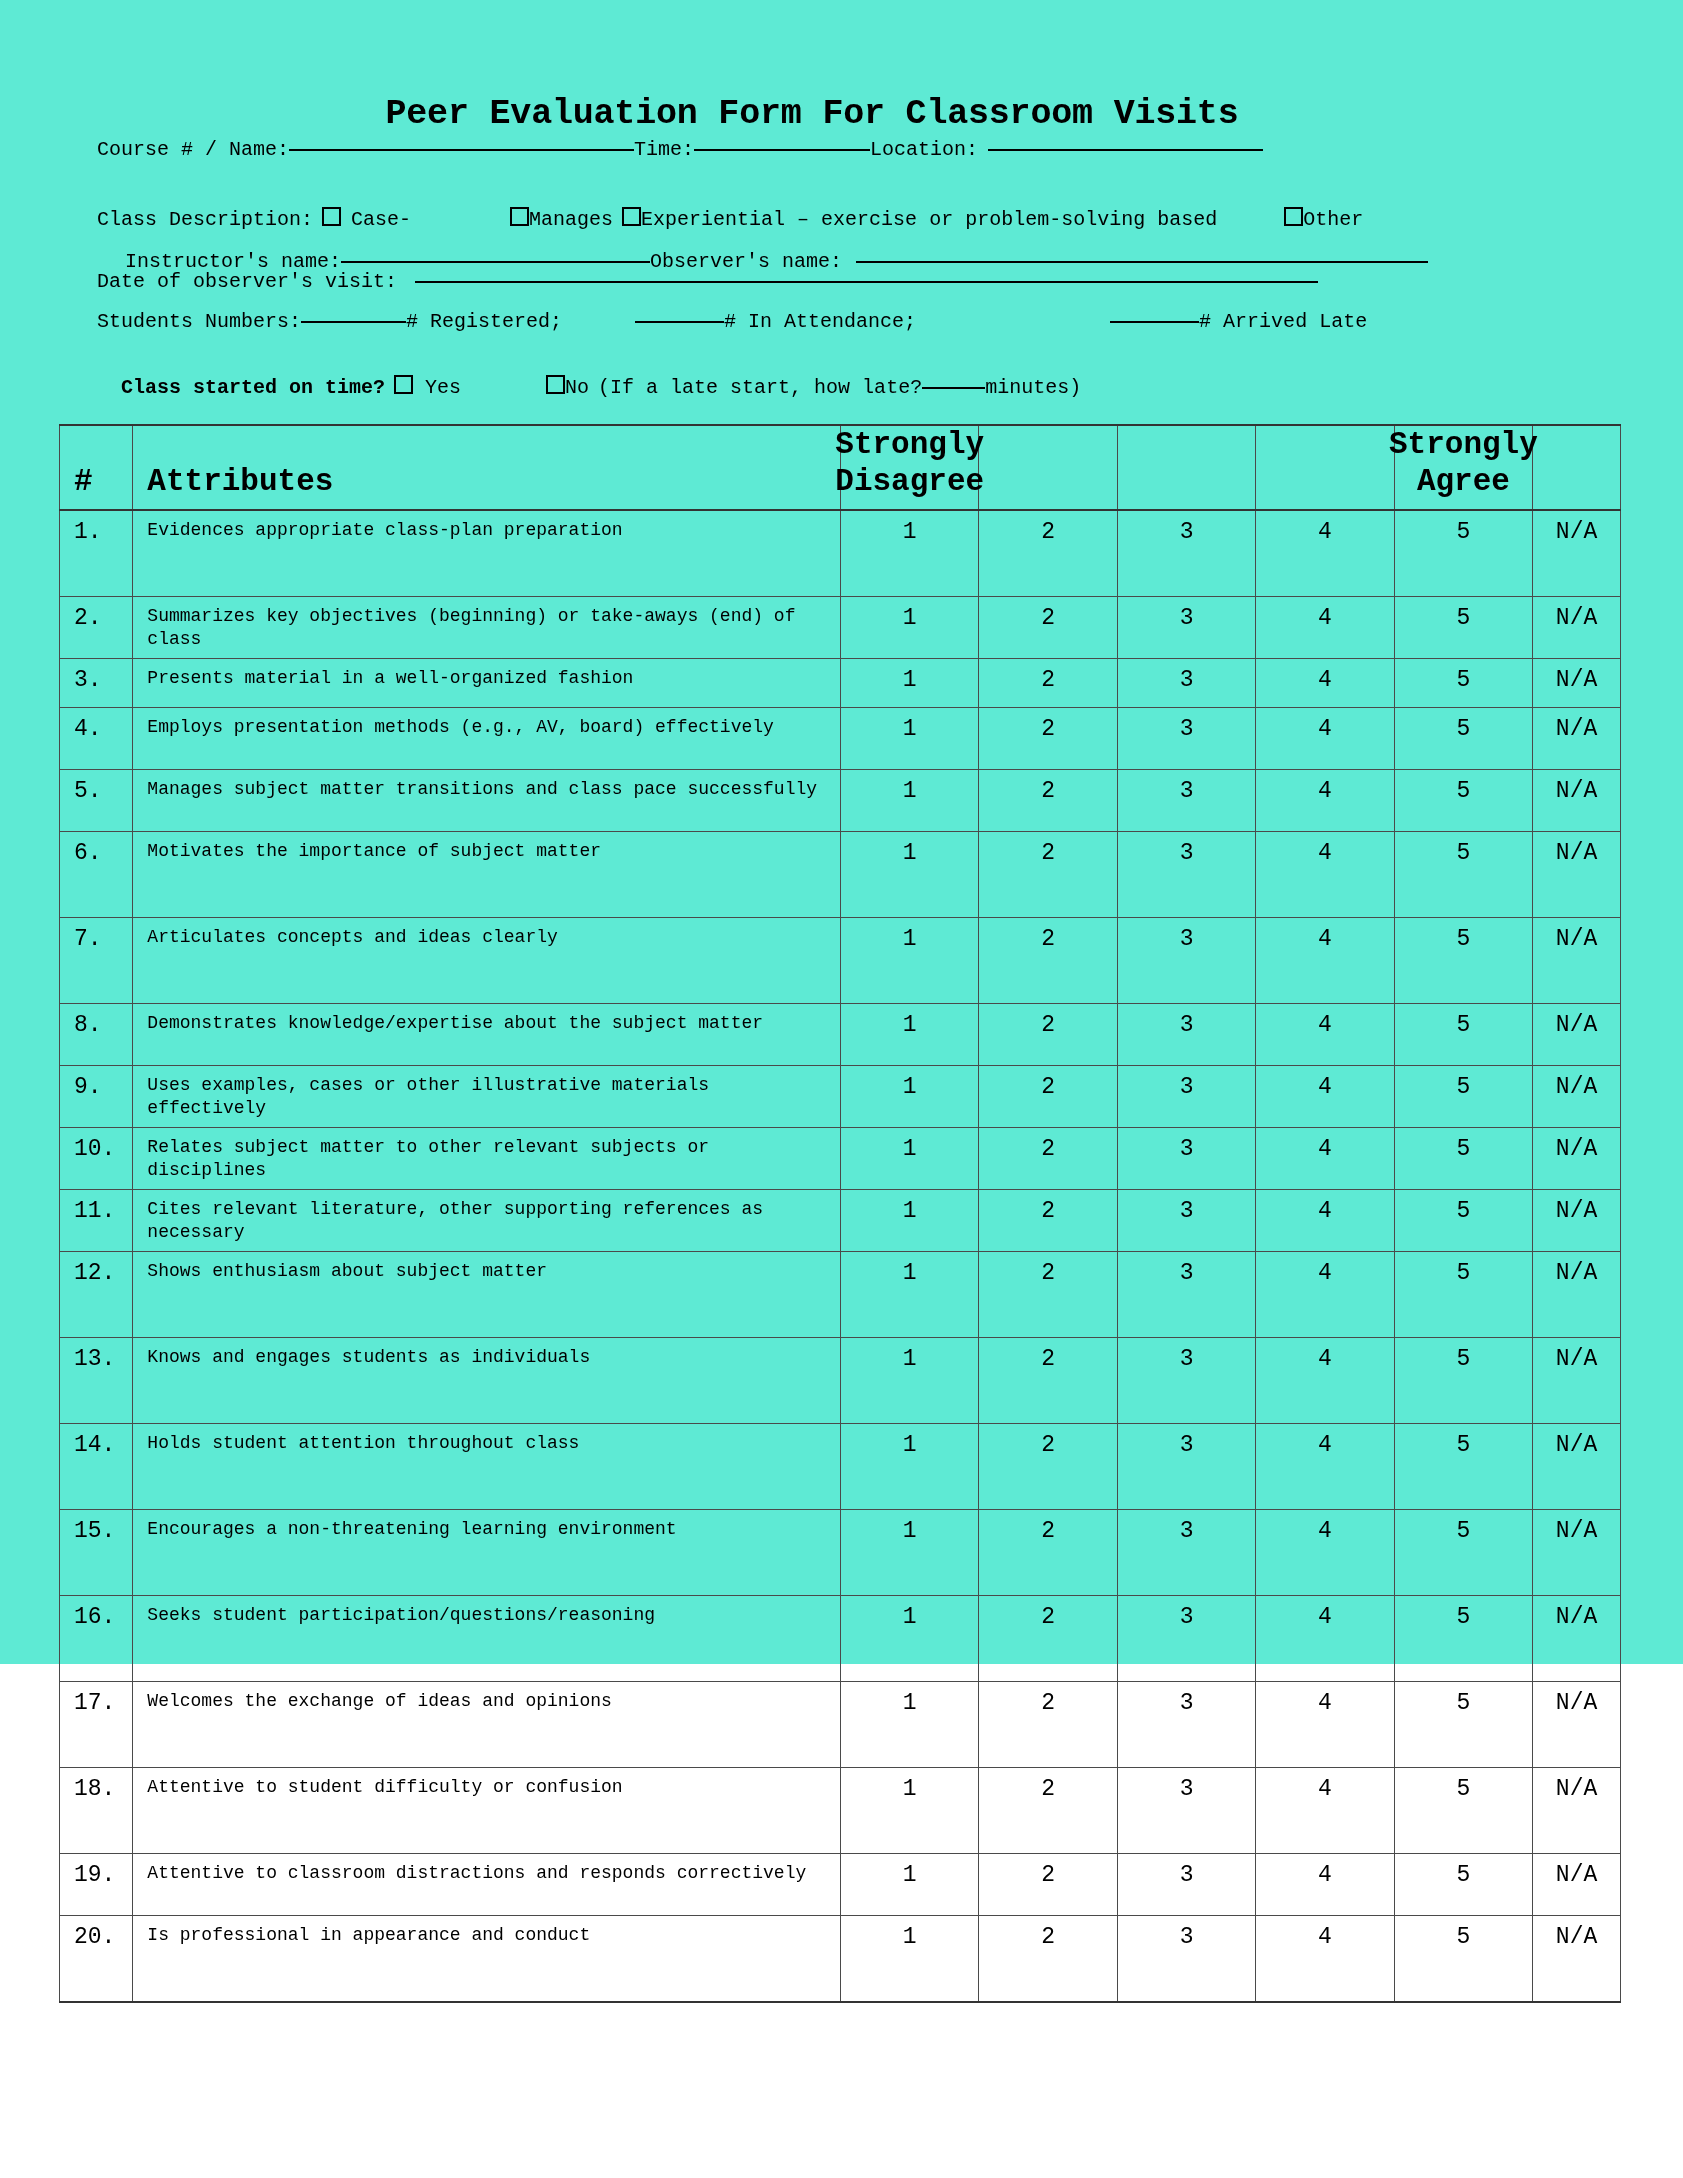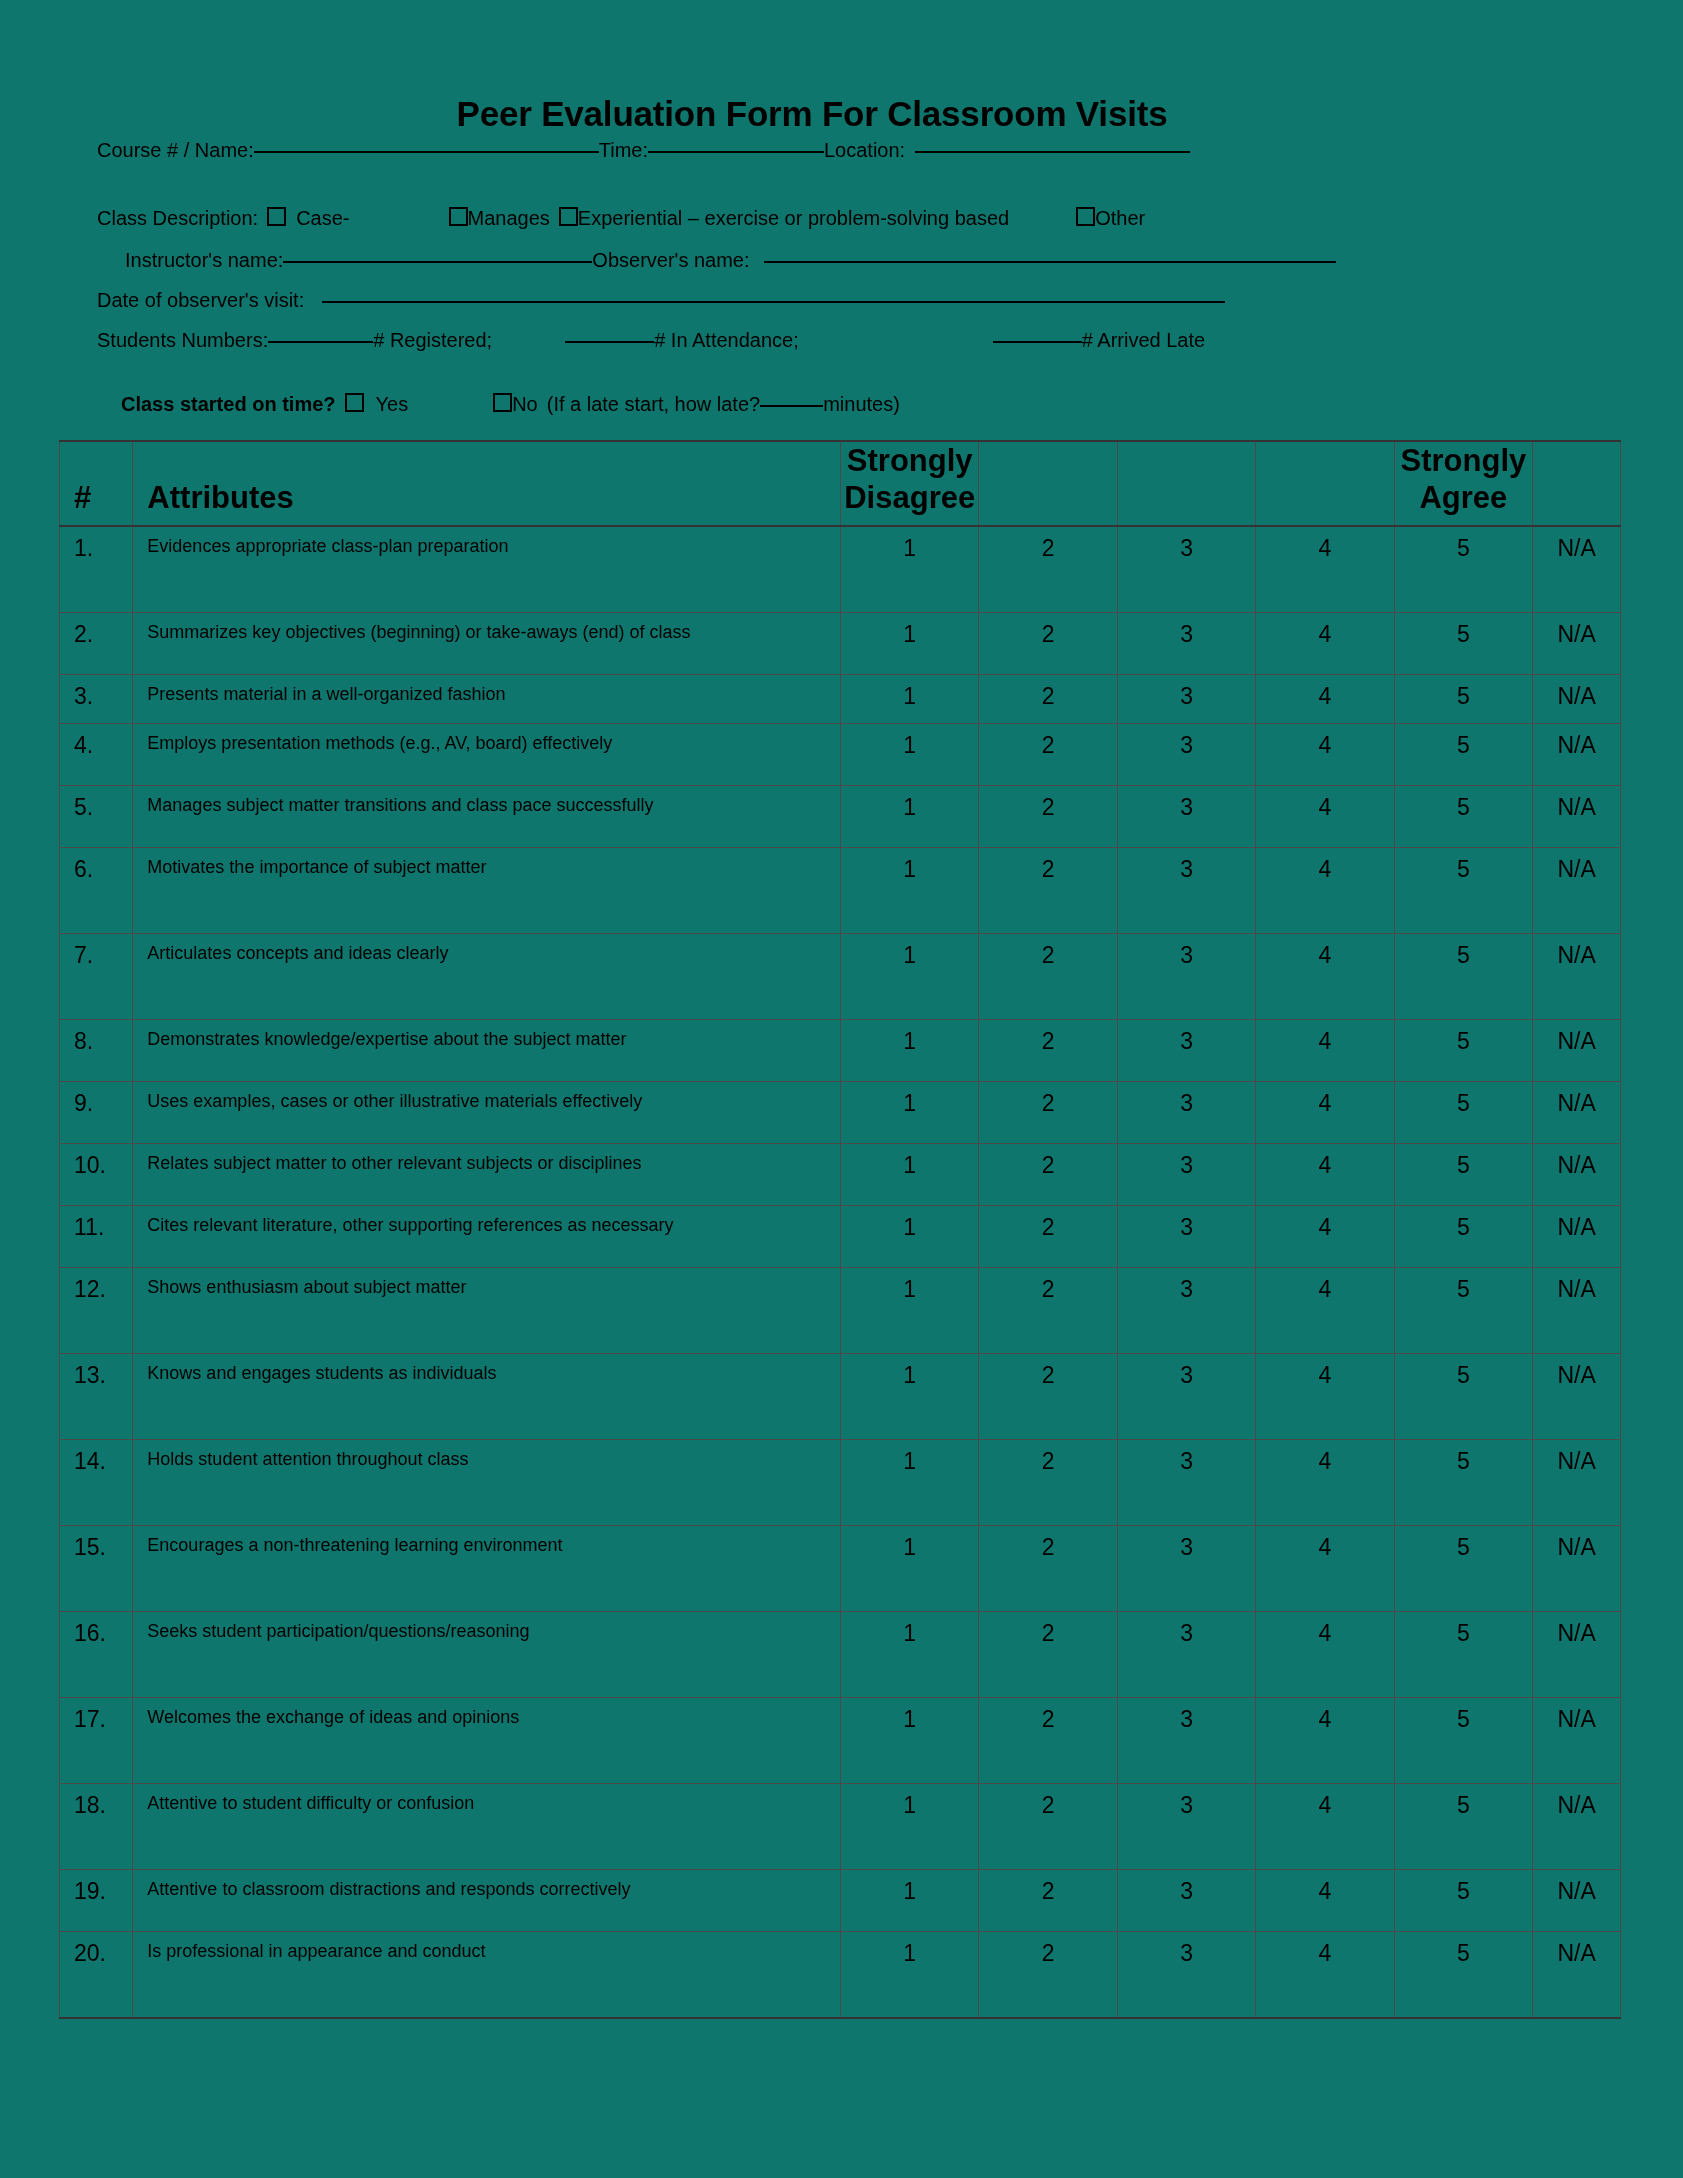--- a/index.html
+++ b/index.html
@@ -10,24 +10,25 @@
   body {
     width: 1683px;
     height: 2178px;
     font-family: "Liberation Sans", sans-serif;
     color: #000000;
     -webkit-font-smoothing: antialiased;
   }
   .page {
     position: relative;
     width: 1683px;
-    height: 2178px;
+    height: 1664px;
     box-sizing: border-box;
     padding: 94px 59px 0 59px;
-    background: #0f766e;
+    background: #5eead4;
+    font-family: Liberation Mono, monospace;
   }
 
   
   .doc-title {
     text-align: center;
     font-size: 35px;
     font-weight: bold;
     letter-spacing: -0.2px;
     margin: 0 0 6px 0;
     padding-right: 59px;
@@ -57,21 +58,21 @@
     border-bottom: 2px solid #000;
     height: 0;
     position: relative;
     top: -4px;
   }
   .gap { display: inline-block; }
 
   .row-course  { margin-top: 0px; }
   .row-class   { margin-top: 46px; }
   .row-instr   { margin-top: 22px; margin-left: 28px; }
-  .row-date    { margin-top: 20px; }
+  .row-date    { }
   .row-students{ margin-top: 20px; }
   .row-ontime  { margin-top: 42px; font-weight: bold; margin-left: 24px; }
   .row-ontime .normal { font-weight: normal; }
 
   
   .cb {
     display: inline-block;
     width: 19px;
     height: 19px;
     border: 2.6px solid #000;

